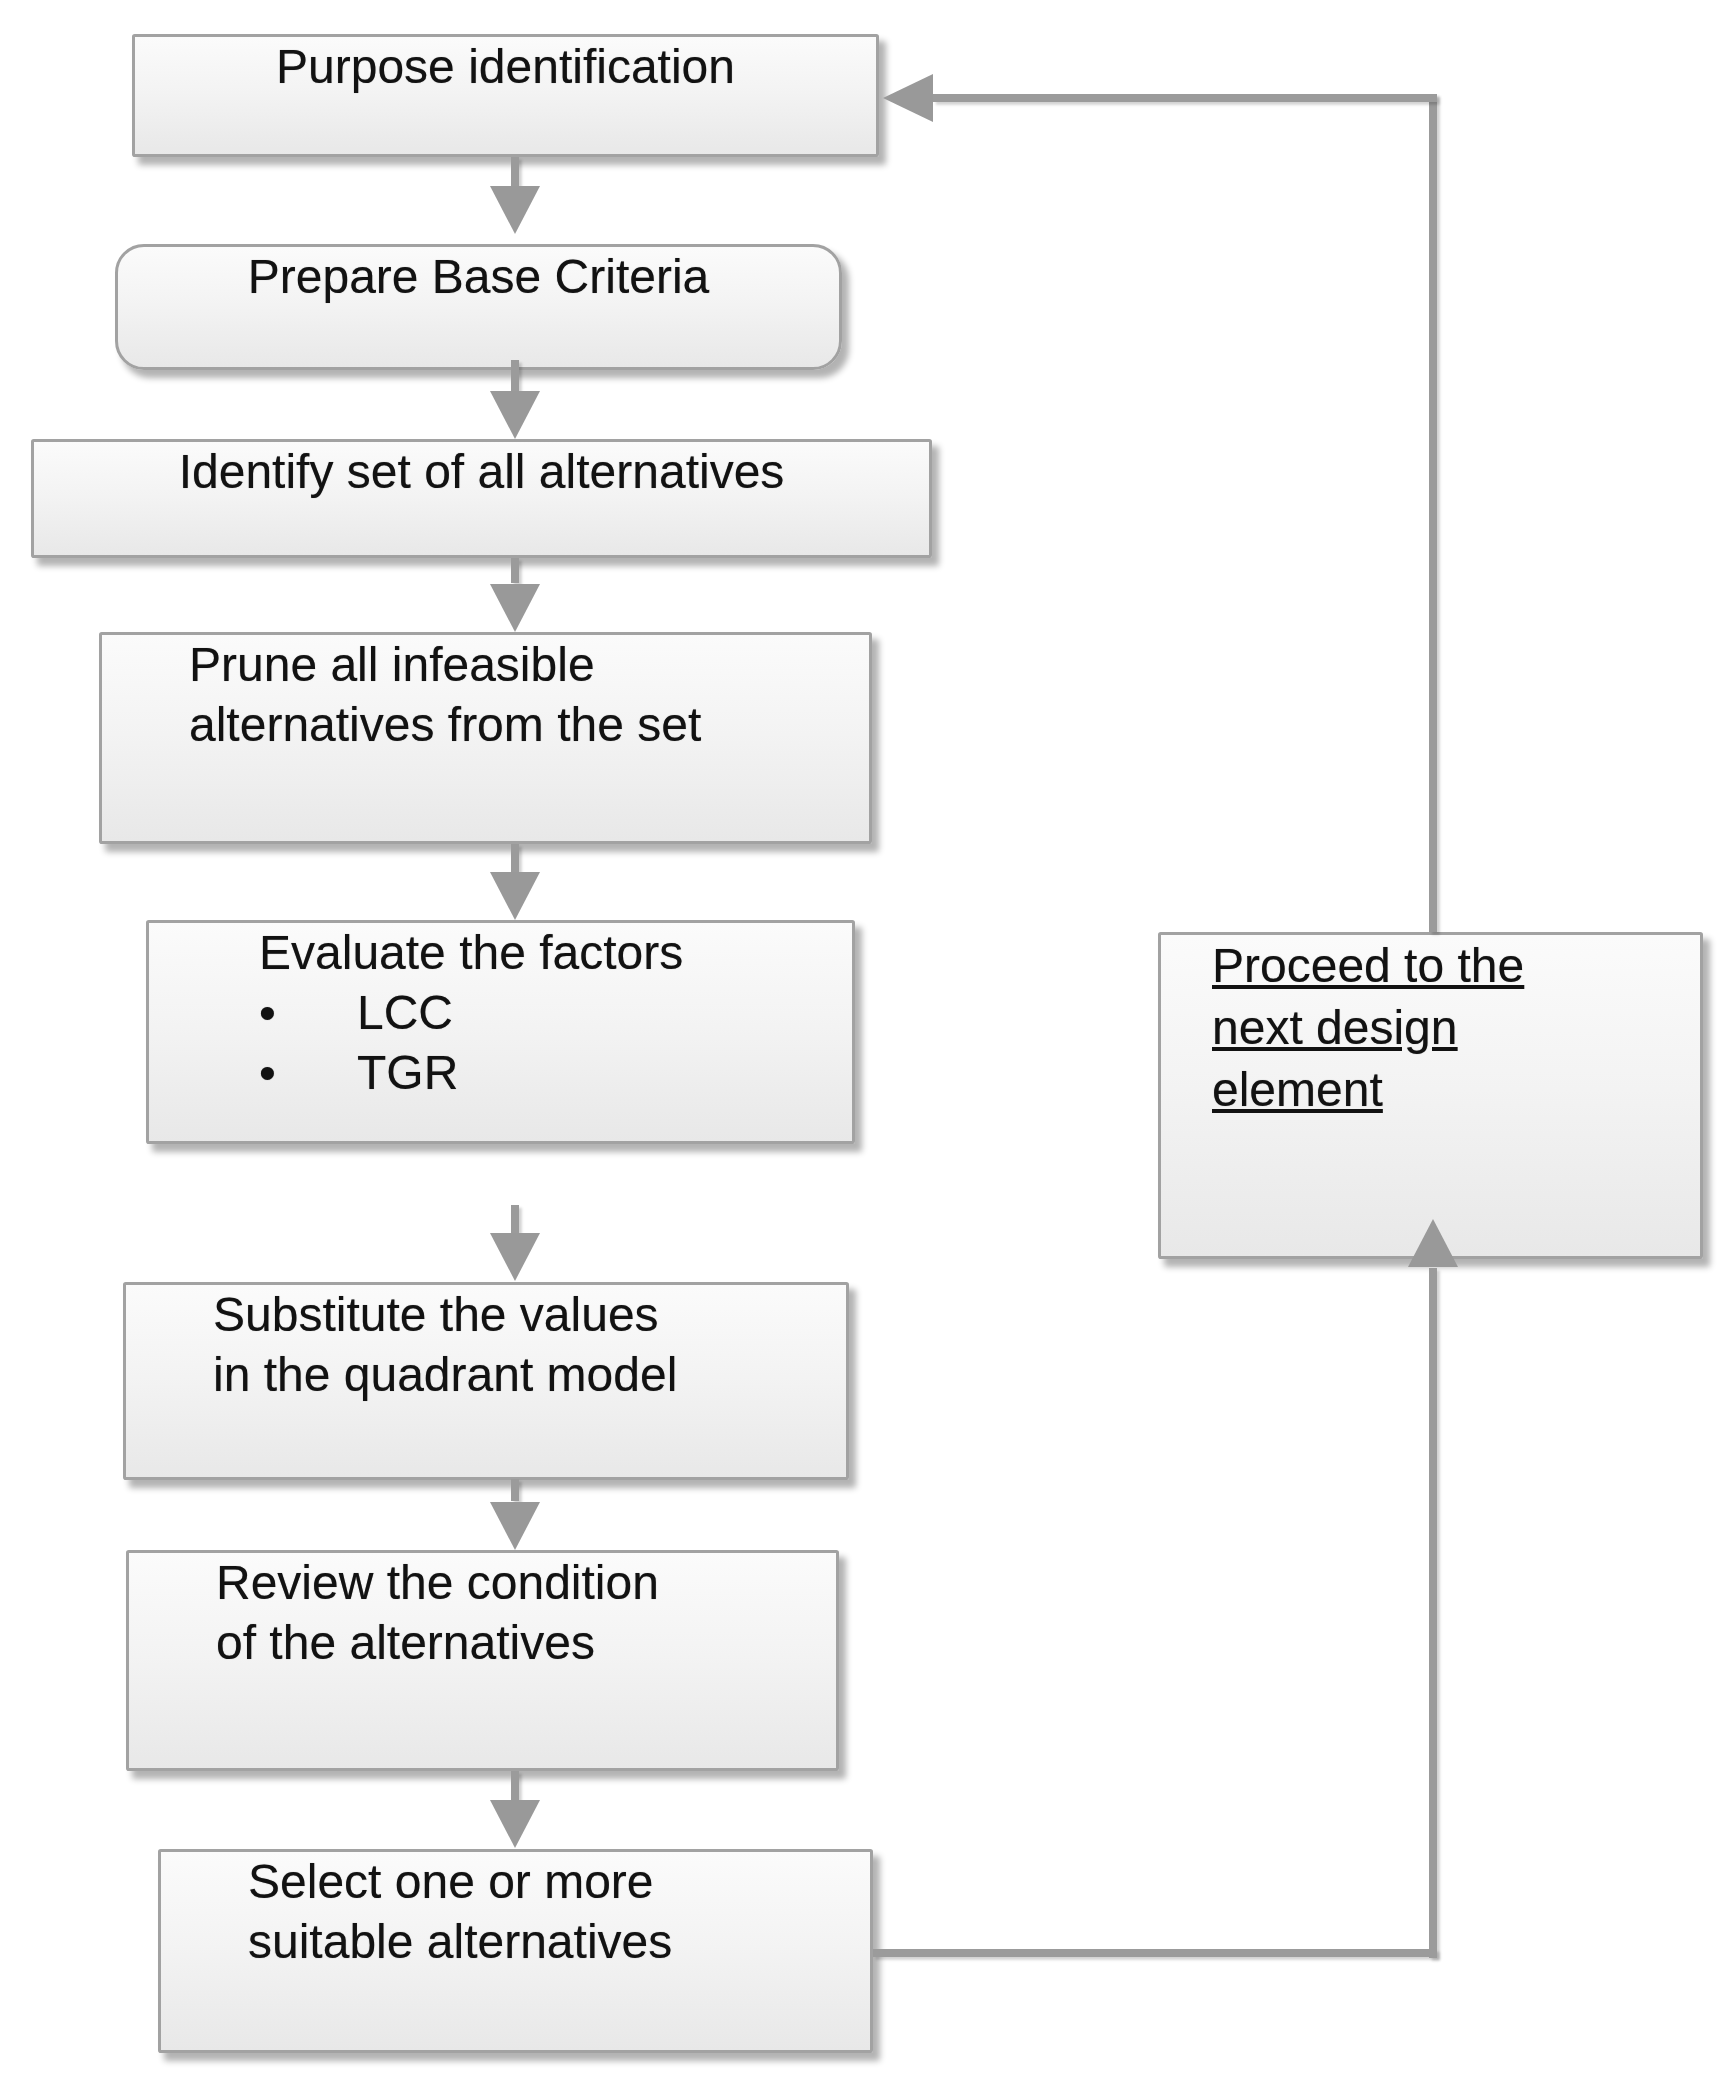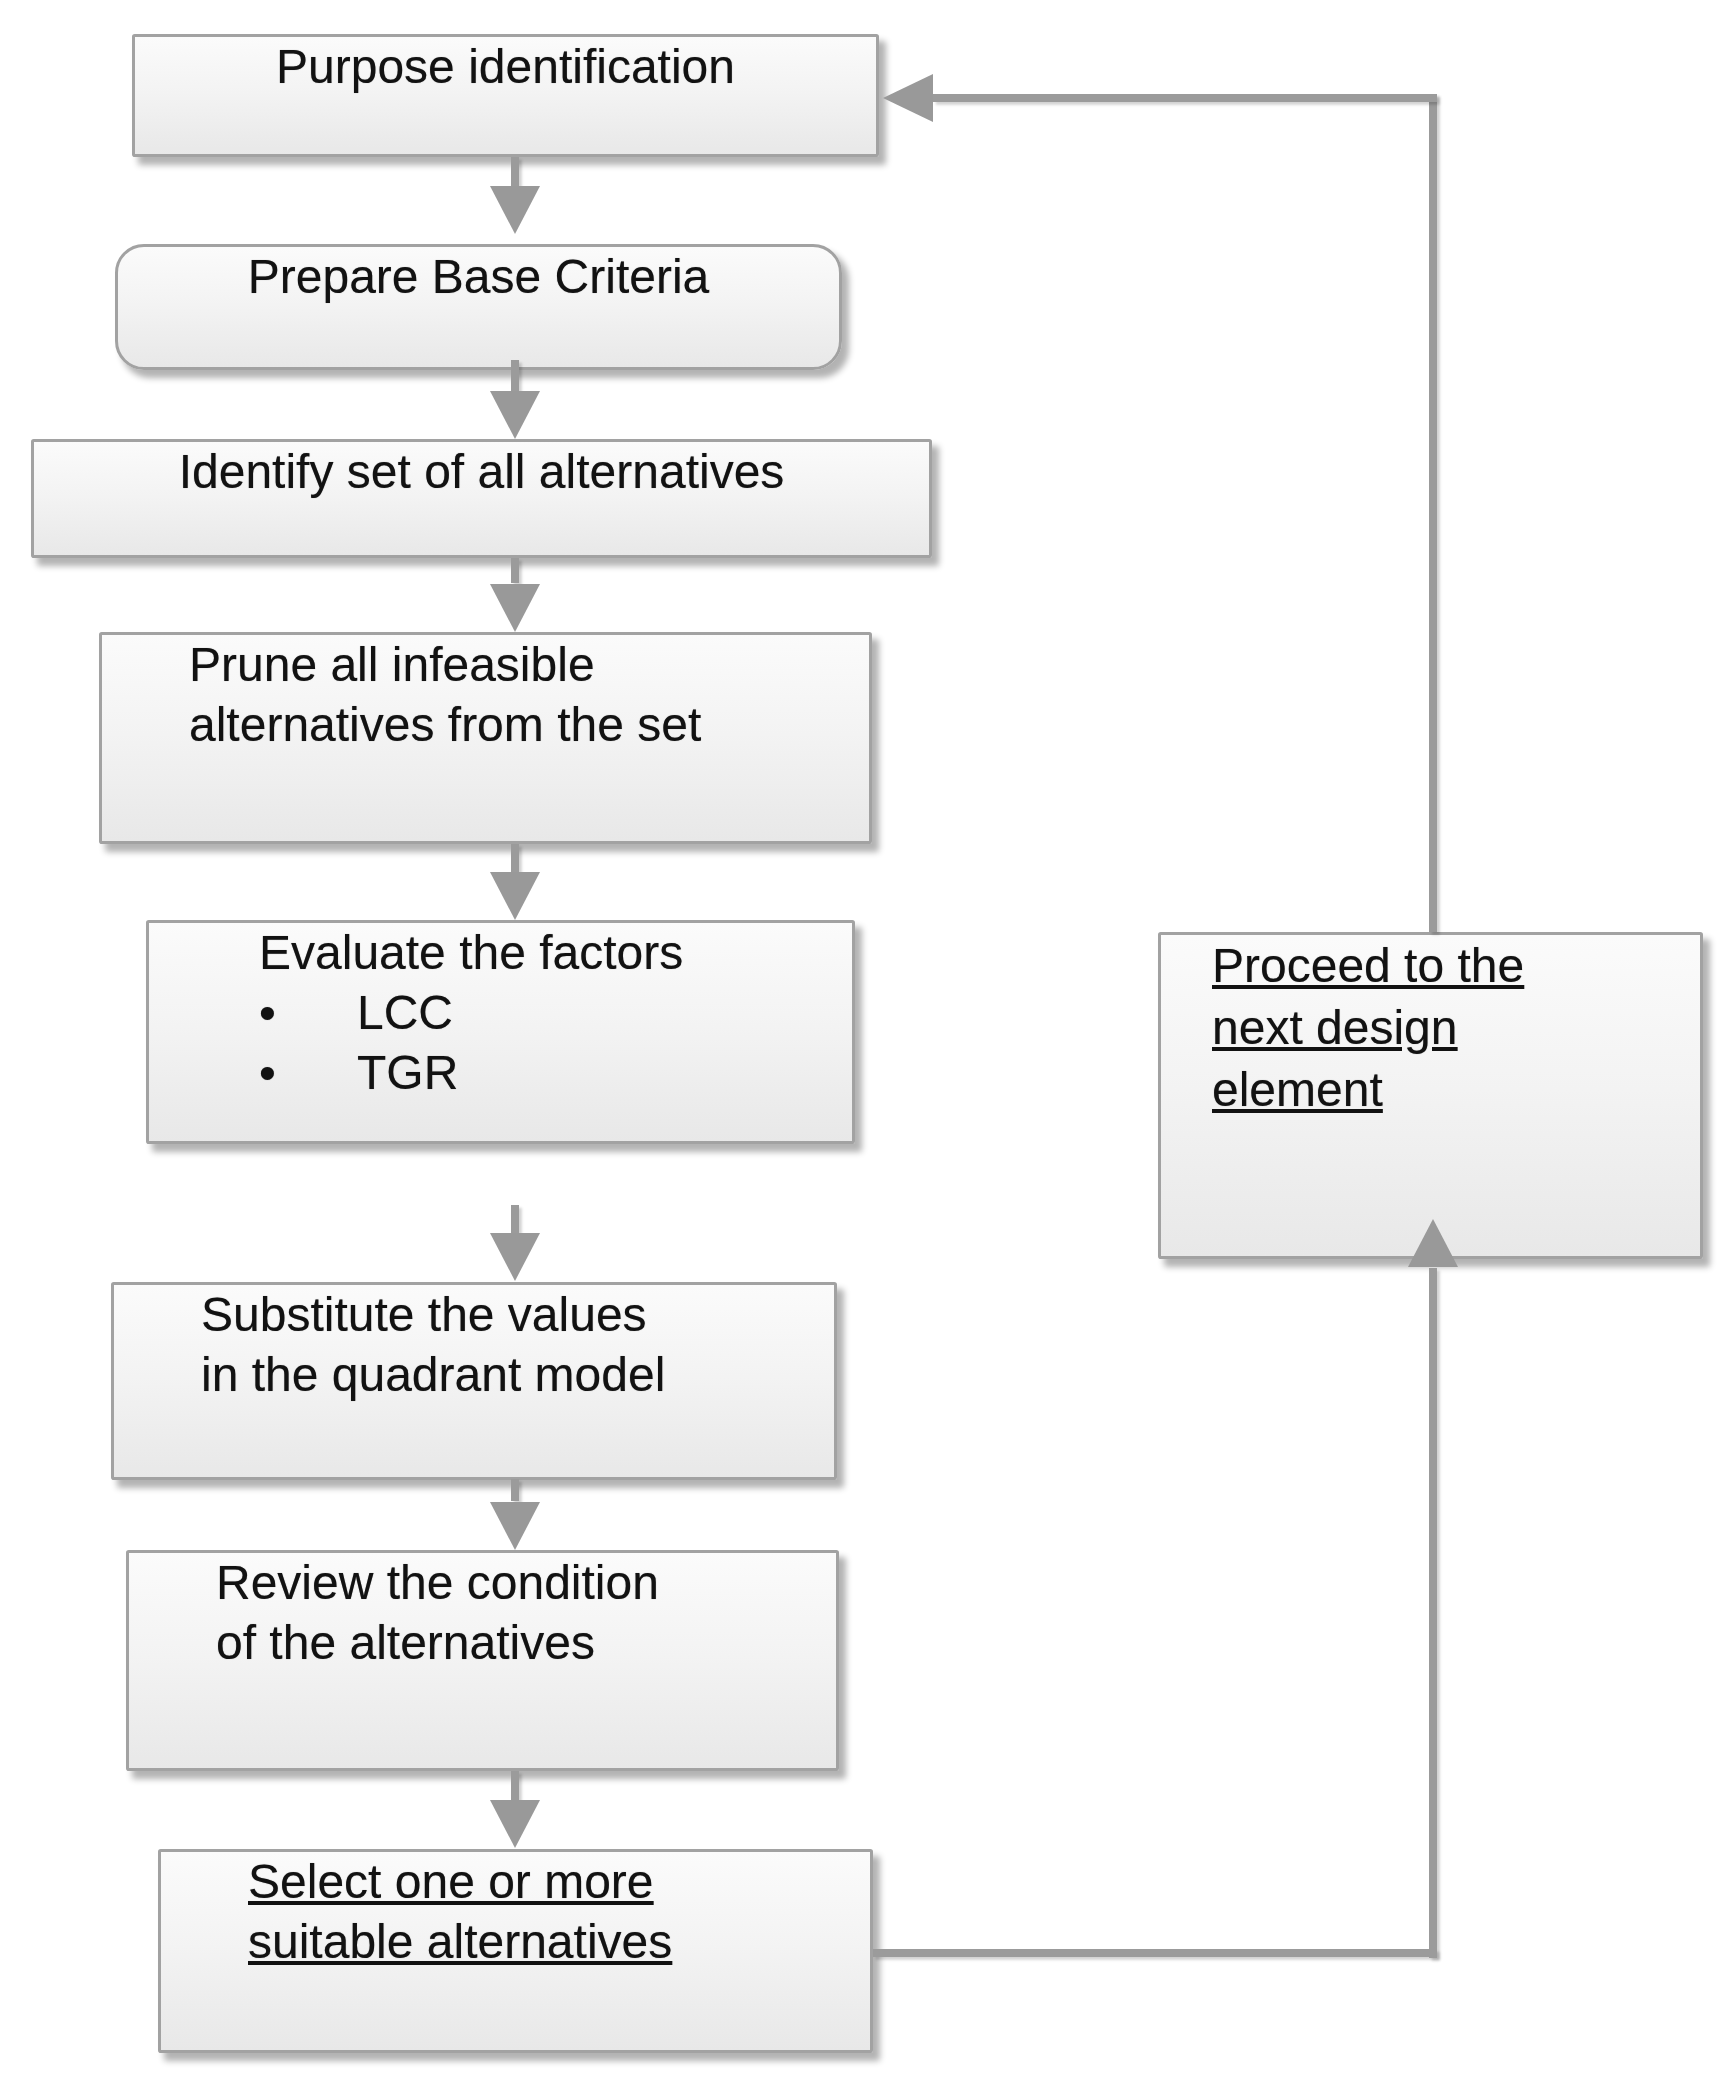--- a/index.html
+++ b/index.html
@@ -97,31 +97,31 @@
     <div class="brow">
       <span class="dot">•</span>
       <span>LCC</span>
     </div>
     <div class="brow">
       <span class="dot">•</span>
       <span>TGR</span>
     </div>
   </div>
 
-  <div class="box left" style="left:111px; top:1282px; width:726px; height:198px;">
+  <div class="box left" style="left:123px; top:1282px; width:726px; height:198px;">
     <div>Substitute the values</div>
     <div>in the quadrant model</div>
   </div>
 
   <div class="box left" style="left:126px; top:1550px; width:713px; height:221px;">
     <div>Review the condition</div>
     <div>of the alternatives</div>
   </div>
 
-  <div class="box left" style="left:158px; top:1849px; width:715px; height:204px;text-decoration:underline;">
+  <div class="box left" style="left:158px; top:1849px; width:715px; height:204px;">
     <div>Select one or more</div>
     <div>suitable alternatives</div>
   </div>
 
   <div class="box left" style="left:1158px; top:932px; width:545px; height:327px; padding-left:51px; line-height:62px;text-decoration:underline;">
     <div>Proceed to the</div>
     <div>next design</div>
     <div>element</div>
   </div>
 

